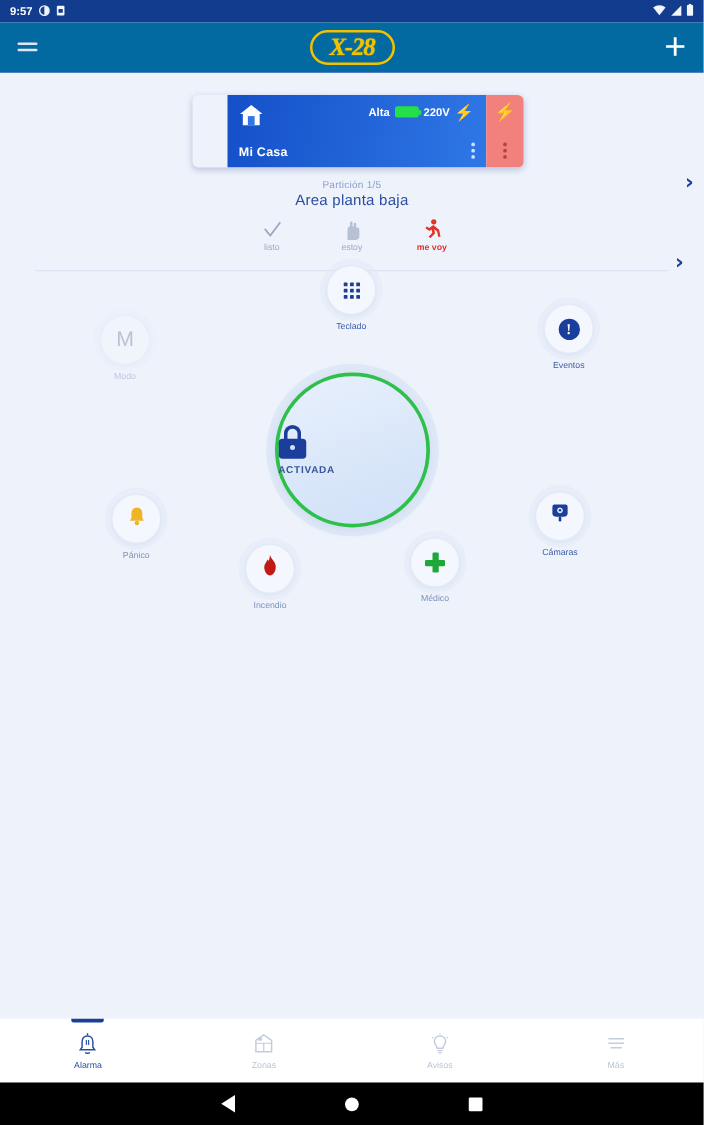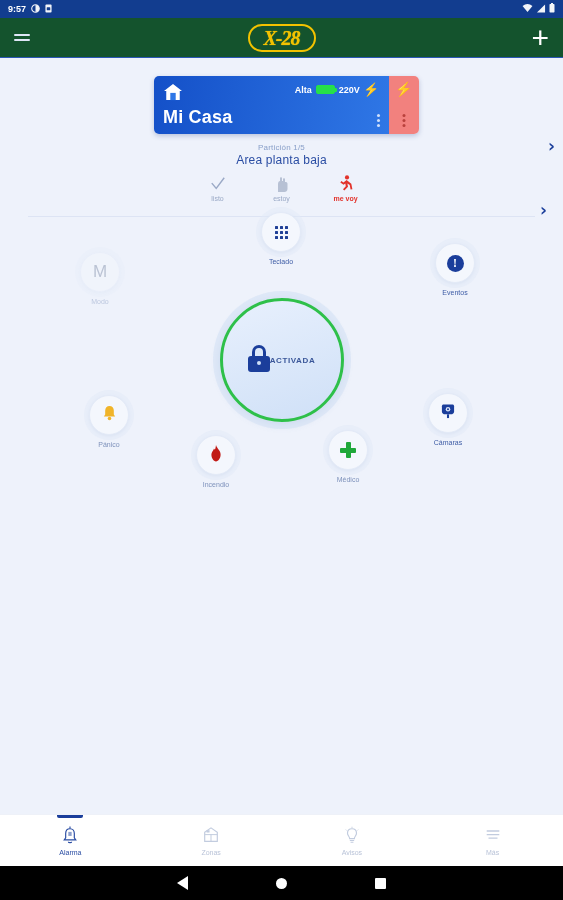--- a/index.html
+++ b/index.html
@@ -14,21 +14,21 @@
   .statusbar{
     height:18px; background:#123d8f; color:#fff;
     display:flex; align-items:center; justify-content:space-between;
     padding:0 8px; font-size:9px; font-weight:bold;
   }
   .sb-left{ display:flex; align-items:center; gap:5px; }
   .sb-right{ display:flex; align-items:center; gap:3px; }
   .sb-ico{ display:inline-block; opacity:.95; }
   
   .appbar{
-    height:40px; background:#14532d;
+    height:40px; background:#0369a1;
     display:flex; align-items:center; justify-content:space-between;
     padding:0 14px; position:relative;
     border-bottom:1px solid #2a57b5;
   }
   .hamburger{ width:18px; cursor:pointer; }
   .hamburger span{ display:block; height:2px; background:#dfe6f6; margin:3px 0; border-radius:1px;}
   .hamburger span:nth-child(1){ width:16px;}
   .hamburger span:nth-child(2){ width:16px;}
   .logo{
     position:absolute; left:50%; transform:translateX(-50%);
@@ -44,34 +44,34 @@
   
   .content{ position:relative; height:calc(900px - 18px - 40px - 52px - 34px); }
   
   .panel-wrap{
     position:absolute; top:18px; left:154px; width:265px; height:58px;
     display:flex; border-radius:5px; overflow:hidden;
     box-shadow:0 2px 5px rgba(30,60,130,.25);
   }
   .panel-card{
     flex:1; background:linear-gradient(100deg,#1450c8 0%,#2f77e6 100%);
-    position:relative; padding:7px 9px 6px 9px; color:#fff;
+    position:relative; padding:7px 9px 6px 9px; color:#fff;margin-left:28px;
   }
   .panel-top{ display:flex; align-items:flex-start; justify-content:space-between;}
   .house-ico{ width:20px; height:18px; }
   .panel-status{ display:flex; align-items:center; gap:4px; font-size:9px; font-weight:bold;}
   .battery{
     width:19px; height:9px; border:1px solid #26e04a; border-radius:2px;
     background:#26e04a; position:relative;
   }
   .battery::after{ content:""; position:absolute; right:-3px; top:2px; width:2px; height:4px; background:#26e04a; border-radius:0 1px 1px 0;}
   .bolt{ color:#3ff04f; font-size:13px; line-height:1; }
   .panel-name{
     position:absolute; left:9px; bottom:6px;
-    font-size:18px; font-weight:bold; letter-spacing:.2px;
+    font-size:10px; font-weight:bold; letter-spacing:.2px;
   }
   .dots-v{
     position:absolute; right:9px; bottom:7px; display:flex; flex-direction:column; gap:2px; cursor:pointer;
   }
   .dots-v i{ width:3px; height:3px; border-radius:50%; background:#cfe0fb; display:block;}
   .panel-alert{
     width:30px; background:#f2817e; position:relative; cursor:pointer;
   }
   .panel-alert .bolt-red{
     position:absolute; top:6px; left:50%; transform:translateX(-50%);
@@ -99,21 +99,21 @@
     position:absolute; top:158px; left:28px; right:28px; height:1px;
     background:#dde4f4;
   }
   
   .dial{
     position:absolute; left:50%; top:240px; transform:translate(-50%,0);
     width:124px; height:124px; border-radius:50%;
     background:linear-gradient(160deg,#e8f0fd 0%,#cfe0f7 100%);
     border:3px solid #2ec04a;
     box-shadow:0 0 0 7px rgba(210,224,244,.55), 0 2px 8px rgba(120,150,200,.3);
-    display:flex; flex-direction:row; align-items:center; justify-content:center;
+    display:flex; flex-direction:column; align-items:flex-start; justify-content:center;
     cursor:pointer;
   }
   .lock{ width:22px; height:27px; position:relative; margin-bottom:4px;}
   .lock .shackle{
     position:absolute; top:0; left:4px; width:14px; height:13px;
     border:3px solid #1b3e9b; border-bottom:none; border-radius:8px 8px 0 0;
   }
   .lock .body{
     position:absolute; bottom:0; left:0; width:22px; height:16px;
     background:#1b3e9b; border-radius:3px;

